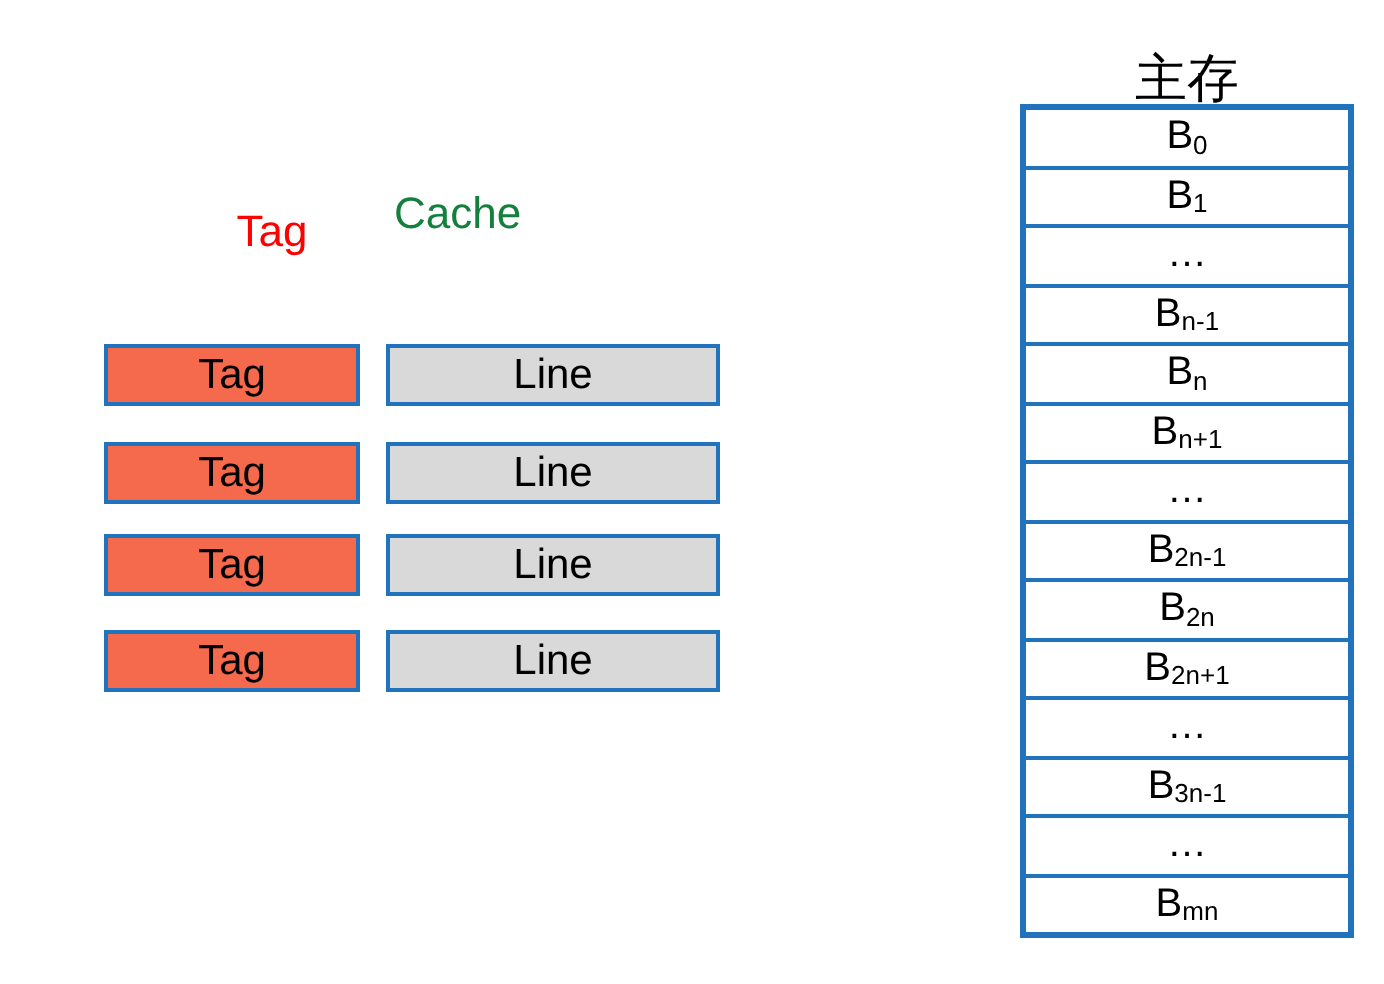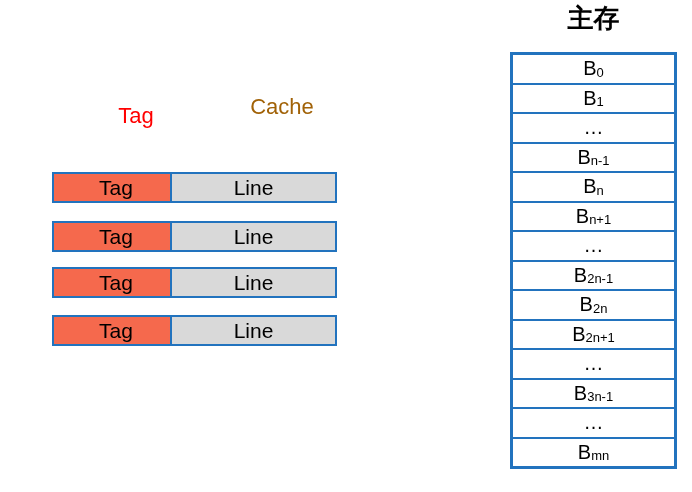--- a/index.html
+++ b/index.html
@@ -14,46 +14,46 @@
   .hdr-tag {
     position: absolute;
     left: 97px; top: 103px; width: 78px;
     text-align: center;
     font-size: 22px;
     color: #ff0000;
   }
   .hdr-cache {
     position: absolute;
     left: 197px; top: 92px; width: 170px;
-    text-align: center;
+    text-align: left;
     font-size: 22px;
     line-height: 30px;
-    color: #a16207;
+    color: #15803d;
   }
   .box {
     position: absolute;
     border: 2px solid #2273be;
     display: flex;
     align-items: center;
     justify-content: center;
     font-size: 21px;
     color: #000000;
   }
   .tagbox { left: 52px; width: 128px; height: 31px; background: #f5694d; }
-  .linebox { left: 170px; width: 167px; height: 31px; background: #d9d9d9; }
+  .linebox { left: 193px; width: 167px; height: 31px; background: #d9d9d9; }
   .r0 { top: 172px; }
   .r1 { top: 221px; }
   .r2 { top: 267px; }
   .r3 { top: 315px; }
   .mem-title {
     position: absolute;
-    left: 510px; top: 1px; width: 167px;
+    left: 510px; top: 22px; width: 167px;
     text-align: center;
     font-size: 26px;
-    font-weight: bold;
+    font-weight: normal;
     color: #000000;
   }
   .mem-table {
     position: absolute;
     left: 510px; top: 52px;
     width: 167px; height: 417px;
     border: 3px solid #2273be;
     background: #ffffff;
     display: flex;
     flex-direction: column;

